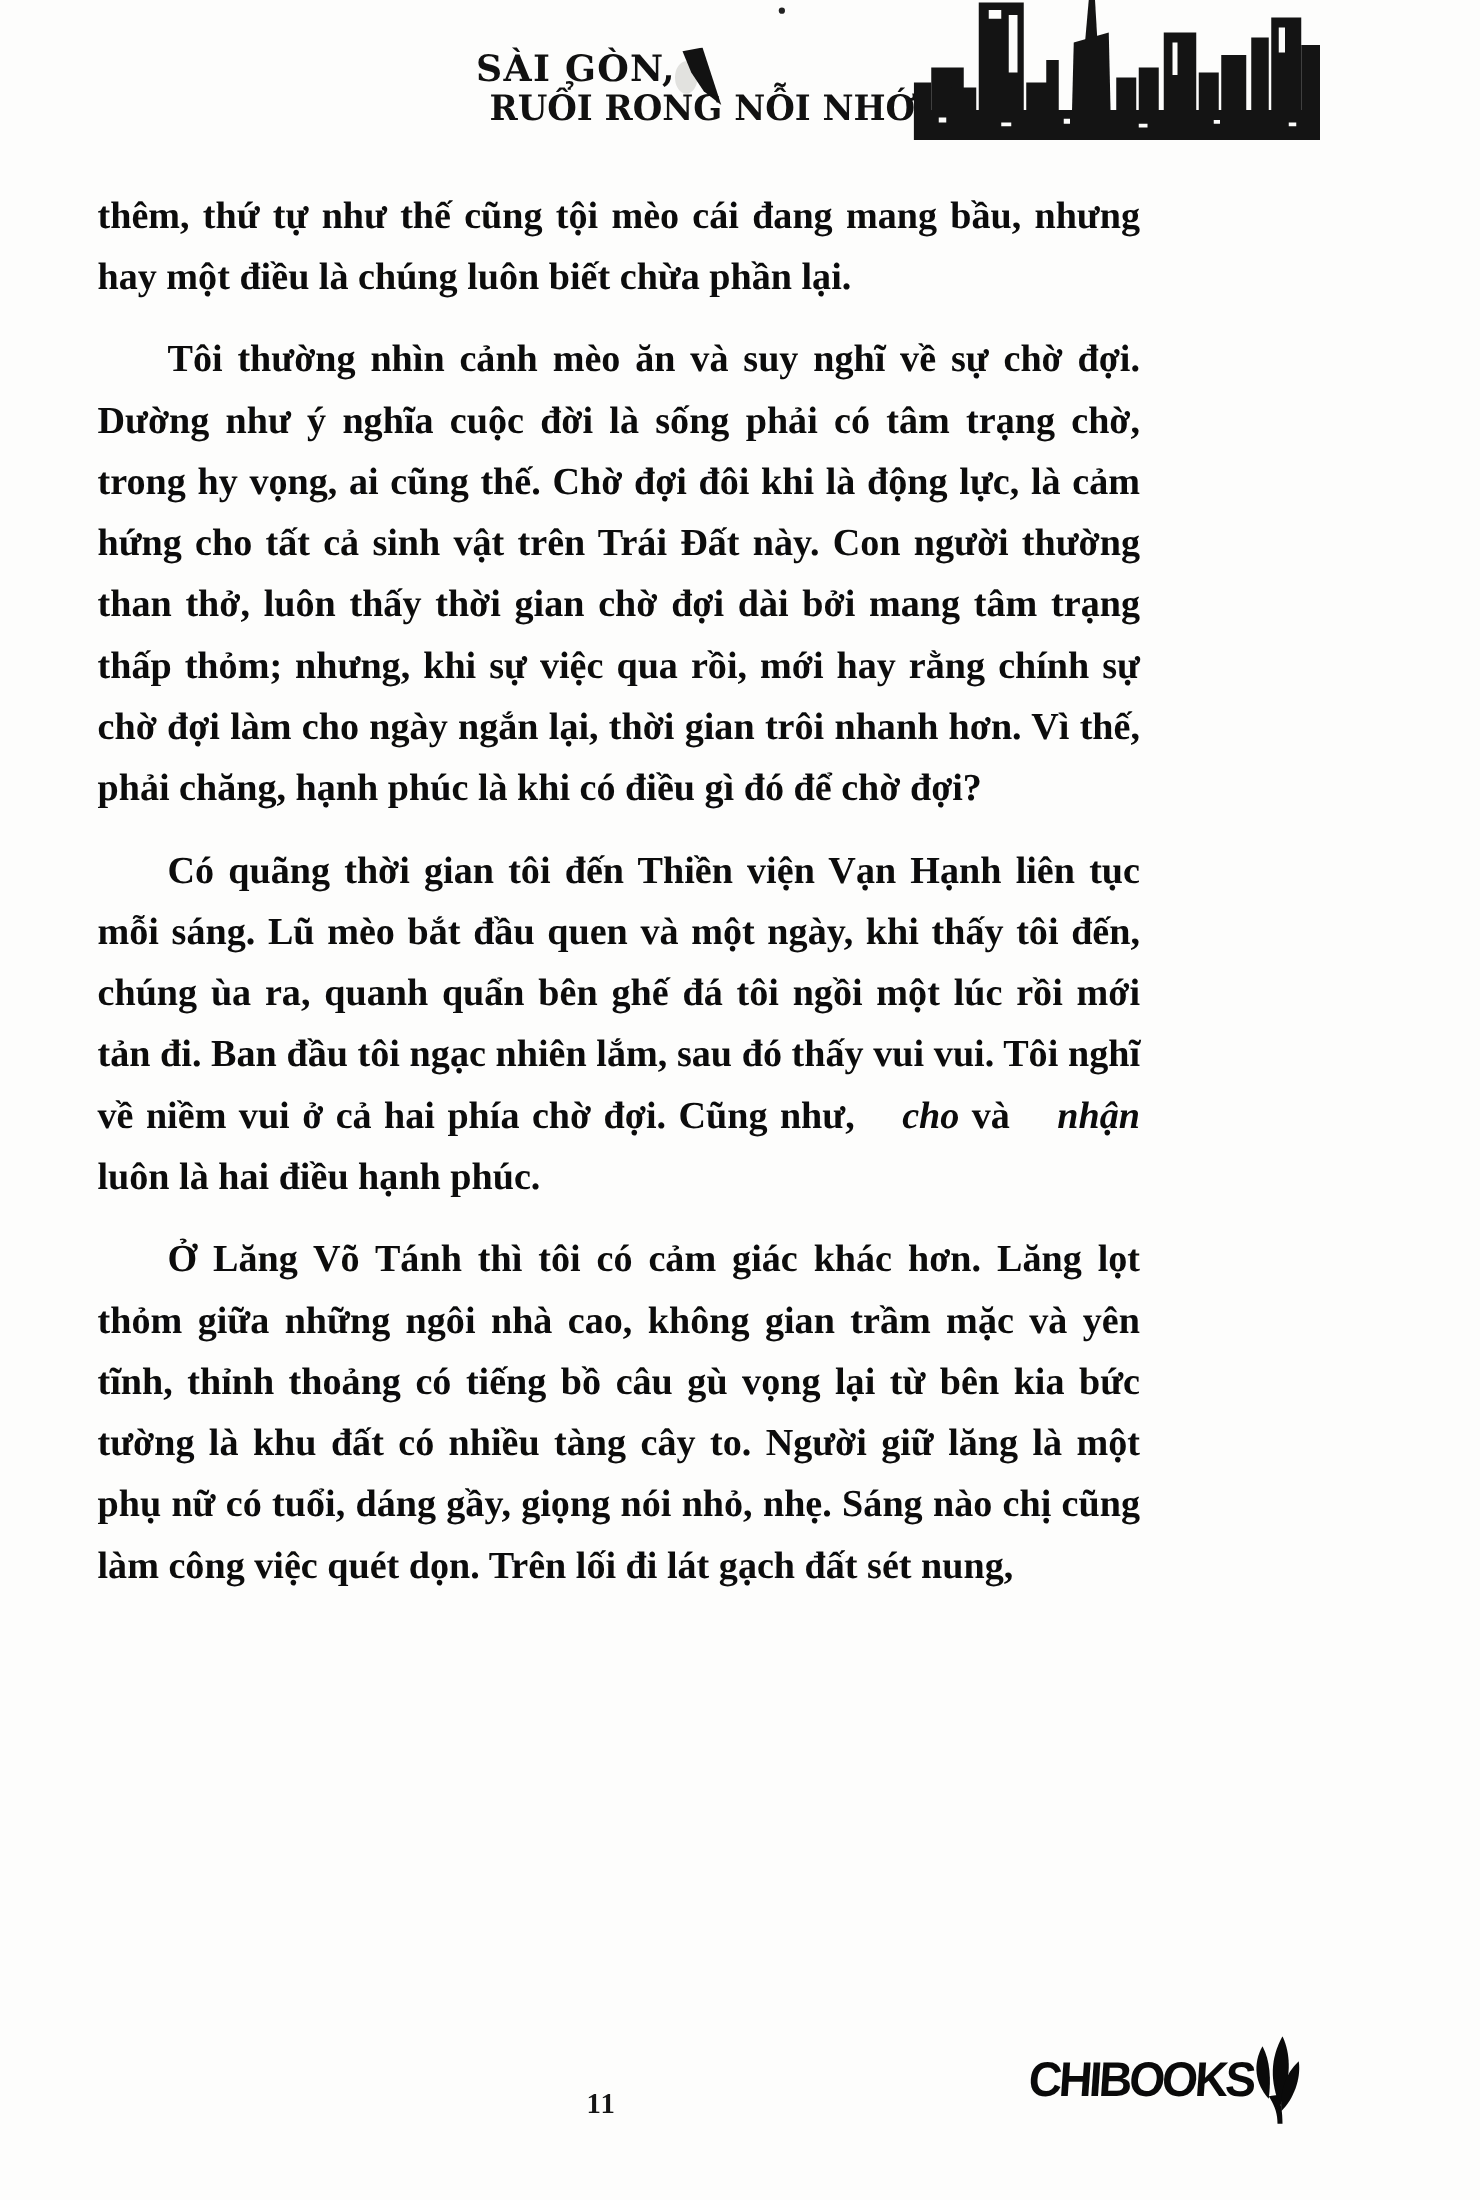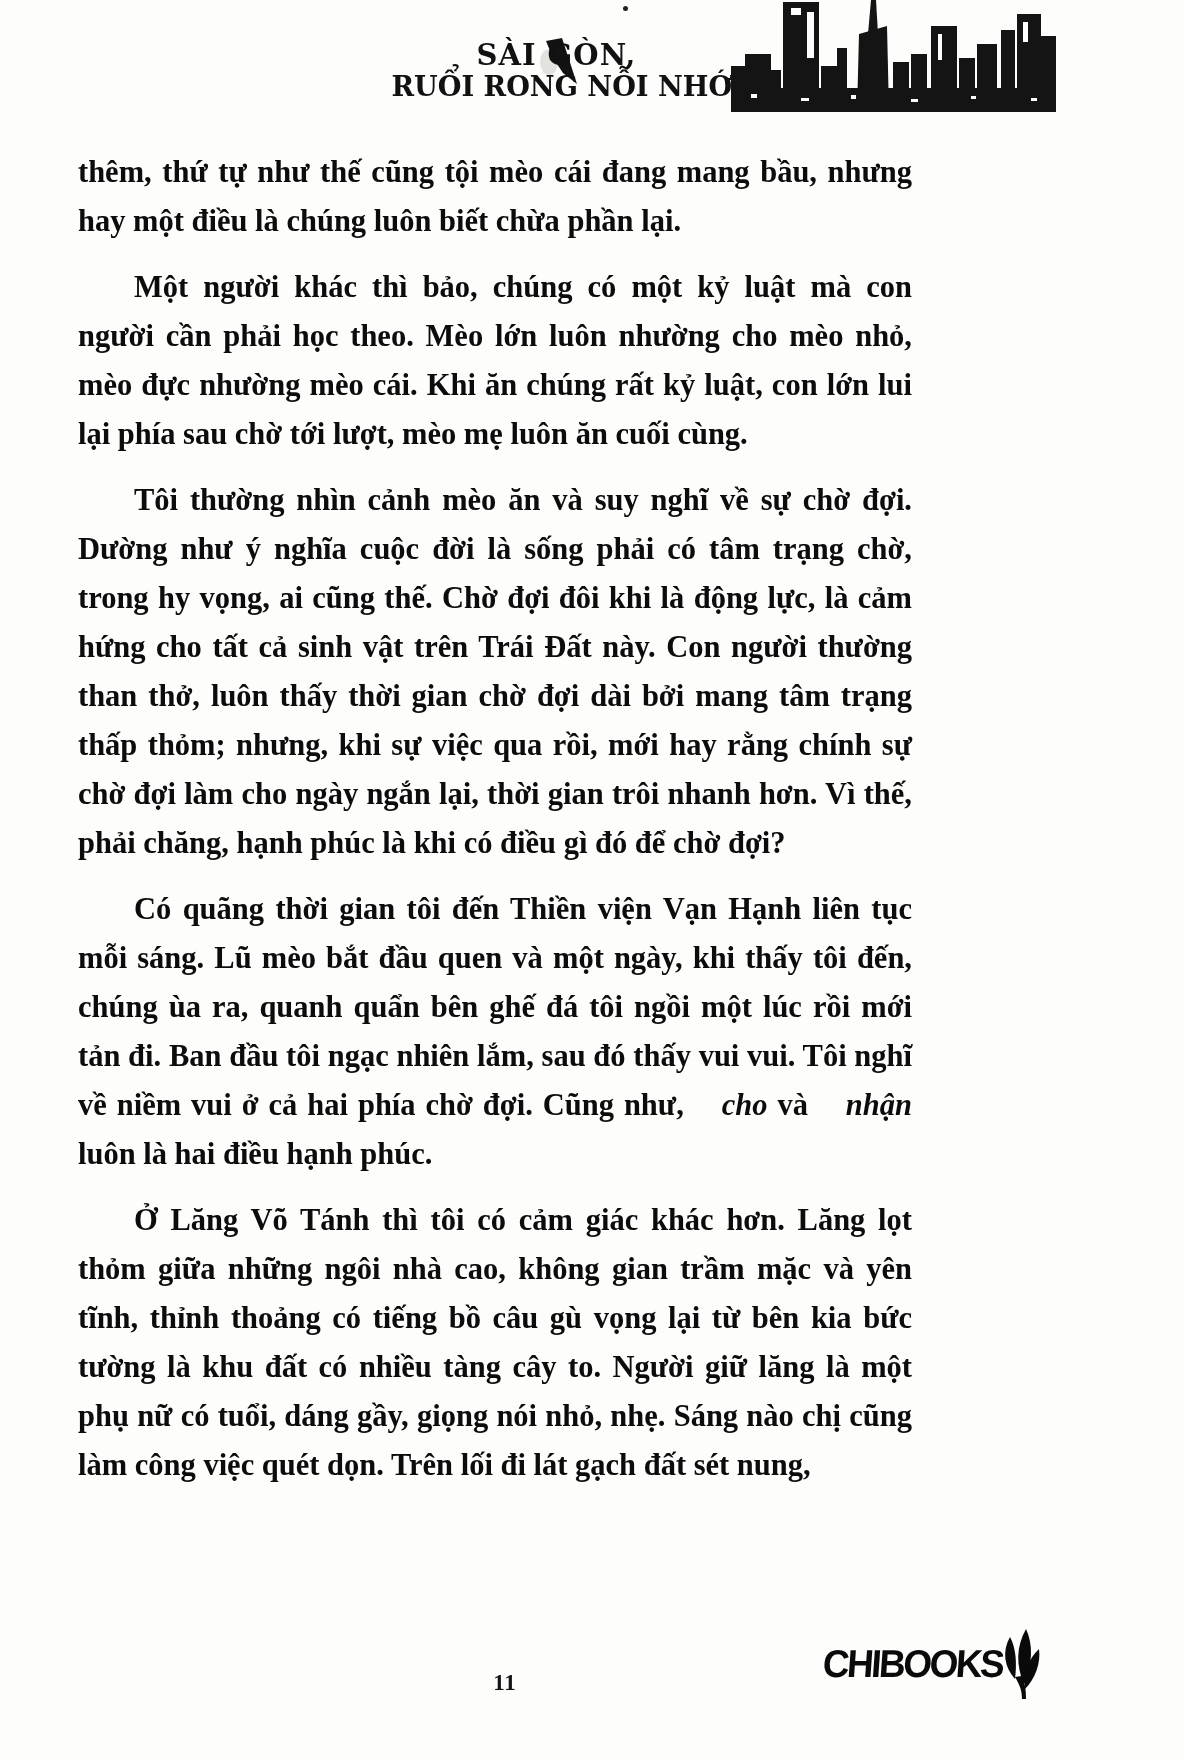--- a/index.html
+++ b/index.html
@@ -10,21 +10,21 @@
     background:#fdfdfc;
     overflow:hidden;
     color:#0d0d0d;
     font-family:"Liberation Serif","DejaVu Serif",serif;
   }
 
   
   .running-title{
     position:absolute;
     top:40px;right:452px;
-    text-align:center;
+    text-align:left;
     font-family:"DejaVu Serif","Liberation Serif",serif;
     font-weight:bold;
     color:#111;
     line-height:1.1;
     white-space:nowrap;
   }
   .running-title .t1{font-size:29px;letter-spacing:1px;}
   .running-title .t2{font-size:28px;letter-spacing:0px;transform:scaleX(.97);transform-origin:right;}
   .swoosh{position:absolute;top:38px;right:600px;}
   .skyline{position:absolute;top:0px;left:731px;}
@@ -41,21 +41,21 @@
     font-weight:bold;
   }
   .body-text p{margin:0;}
   .body-text p + p{margin-top:17px;}
   .body-text p.indent{text-indent:56px;}
   .body-text .it{font-style:italic;margin-left:28px;}
 
   
   .page-number{
     position:absolute;
-    top:1670px;left:88px;width:834px;
+    top:1670px;left:64px;width:834px;
     text-align:center;
     font-size:23px;font-weight:bold;
     letter-spacing:1px;
     color:#151515;
   }
   .publisher-logo{
     position:absolute;
     top:1643px;right:142px;
     display:flex;align-items:flex-start;
   }
@@ -115,21 +115,20 @@
       <rect x="70" y="98" width="8" height="3"></rect>
       <rect x="120" y="95" width="5" height="4"></rect>
       <rect x="180" y="99" width="7" height="3"></rect>
       <rect x="240" y="96" width="5" height="3"></rect>
       <rect x="300" y="98" width="6" height="3"></rect>
     </g>
   </svg>
 
   <main class="body-text">
       <p class="para"><span>thêm, thứ tự như thế cũng tội mèo cái đang mang bầu, nhưng hay một điều là chúng luôn biết chừa phần lại.</span></p>
-      <p class="para indent"><span>Một người khác thì bảo, chúng có một kỷ luật mà con người cần phải học theo. Mèo lớn luôn nhường cho mèo nhỏ, mèo đực nhường mèo cái. Khi ăn chúng rất kỷ luật, con lớn lui lại phía sau chờ tới lượt, mèo mẹ luôn ăn cuối cùng.</span></p>
       <p class="para indent"><span>Tôi thường nhìn cảnh mèo ăn và suy nghĩ về sự chờ đợi. Dường như ý nghĩa cuộc đời là sống phải có tâm trạng chờ, trong hy vọng, ai cũng thế. Chờ đợi đôi khi là động lực, là cảm hứng cho tất cả sinh vật trên Trái Đất này. Con người thường than thở, luôn thấy thời gian chờ đợi dài bởi mang tâm trạng thấp thỏm; nhưng, khi sự việc qua rồi, mới hay rằng chính sự chờ đợi làm cho ngày ngắn lại, thời gian trôi nhanh hơn. Vì thế, phải chăng, hạnh phúc là khi có điều gì đó để chờ đợi?</span></p>
       <p class="para indent"><span>Có quãng thời gian tôi đến Thiền viện Vạn Hạnh liên tục mỗi sáng. Lũ mèo bắt đầu quen và một ngày, khi thấy tôi đến, chúng ùa ra, quanh quẩn bên ghế đá tôi ngồi một lúc rồi mới tản đi. Ban đầu tôi ngạc nhiên lắm, sau đó thấy vui vui. Tôi nghĩ về niềm vui ở cả hai phía chờ đợi. Cũng như, </span><span class="it">cho</span><span> và </span><span class="it">nhận</span><span> luôn là hai điều hạnh phúc.</span></p>
       <p class="para indent"><span>Ở Lăng Võ Tánh thì tôi có cảm giác khác hơn. Lăng lọt thỏm giữa những ngôi nhà cao, không gian trầm mặc và yên tĩnh, thỉnh thoảng có tiếng bồ câu gù vọng lại từ bên kia bức tường là khu đất có nhiều tàng cây to. Người giữ lăng là một phụ nữ có tuổi, dáng gầy, giọng nói nhỏ, nhẹ. Sáng nào chị cũng làm công việc quét dọn. Trên lối đi lát gạch đất sét nung,</span></p>
     </main>
 
   <div class="page-number">11</div>
 
   <div class="publisher-logo">
     <span class="wordmark">CHIBOOKS</span>
     <svg width="44" height="72" viewBox="0 0 44 72">

